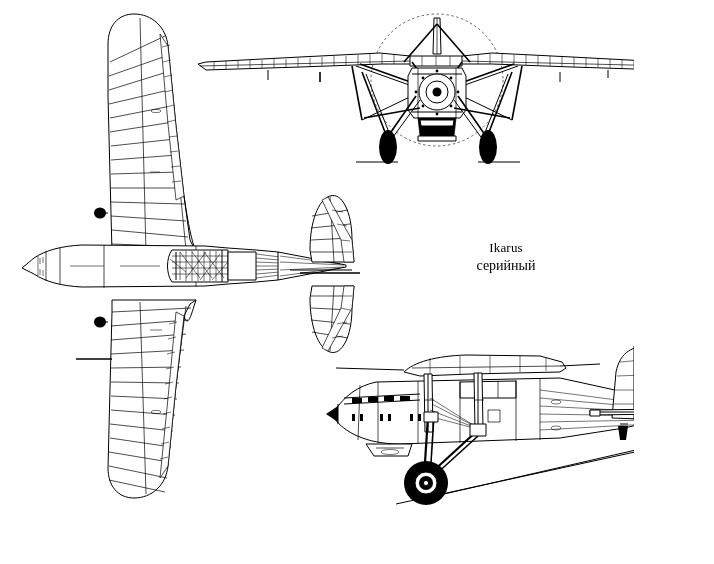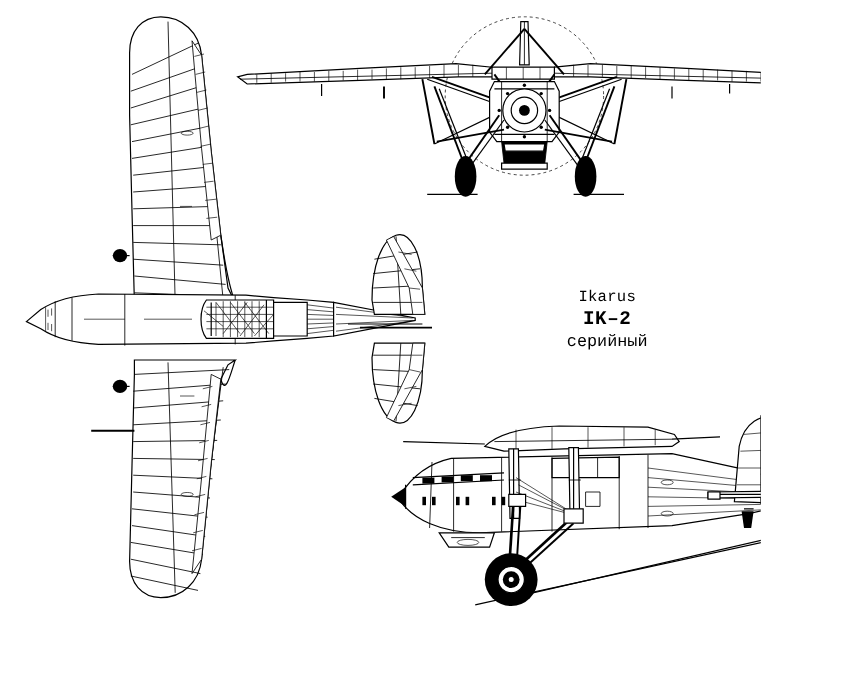--- a/index.html
+++ b/index.html
@@ -1,21 +1,21 @@
 <!DOCTYPE html>
 <html><head>
 <meta charset="utf-8">
 <style>
   html,body{margin:0;padding:0;background:#ffffff;}
   #page{
     position:relative;
     width:634px;height:564px;
     background:#ffffff;
     overflow:hidden;
-    font-family:Liberation Mono, monospace;
+    font-family:Liberation Serif, serif;
   }
   #drawing{position:absolute;left:0;top:0;width:714px;height:564px;}
   .ln{fill:none;stroke:#000000;stroke-width:1;vector-effect:non-scaling-stroke;}
   .ln-thin{fill:none;stroke:#000000;stroke-width:0.7;vector-effect:non-scaling-stroke;}
   .ln-hair{fill:none;stroke:#000000;stroke-width:0.55;vector-effect:non-scaling-stroke;}
   .ln-bold{fill:none;stroke:#000000;stroke-width:1.6;vector-effect:non-scaling-stroke;}
   .ln-xbold{fill:none;stroke:#000000;stroke-width:2.2;vector-effect:non-scaling-stroke;}
   .fillw{fill:#ffffff;stroke:#000000;stroke-width:1;}
   .fillw-thin{fill:#ffffff;stroke:#000000;stroke-width:0.7;}
   .fillk{fill:#000000;stroke:none;}
@@ -502,17 +502,16 @@
 
         <path class="fillk" d="M618,426 L628,426 L626,440 L620,440 Z"></path>
         <path class="ln" d="M620,424 L628,424"></path>
       </g>
     </g>
 
   </svg>
 
   <div id="caption">
     <div class="cap-brand">Ikarus</div>
-    <div class="cap-model">IK–2</div>
     <div class="cap-variant">серийный</div>
   </div>
 
 </div>
 
 </body></html>

